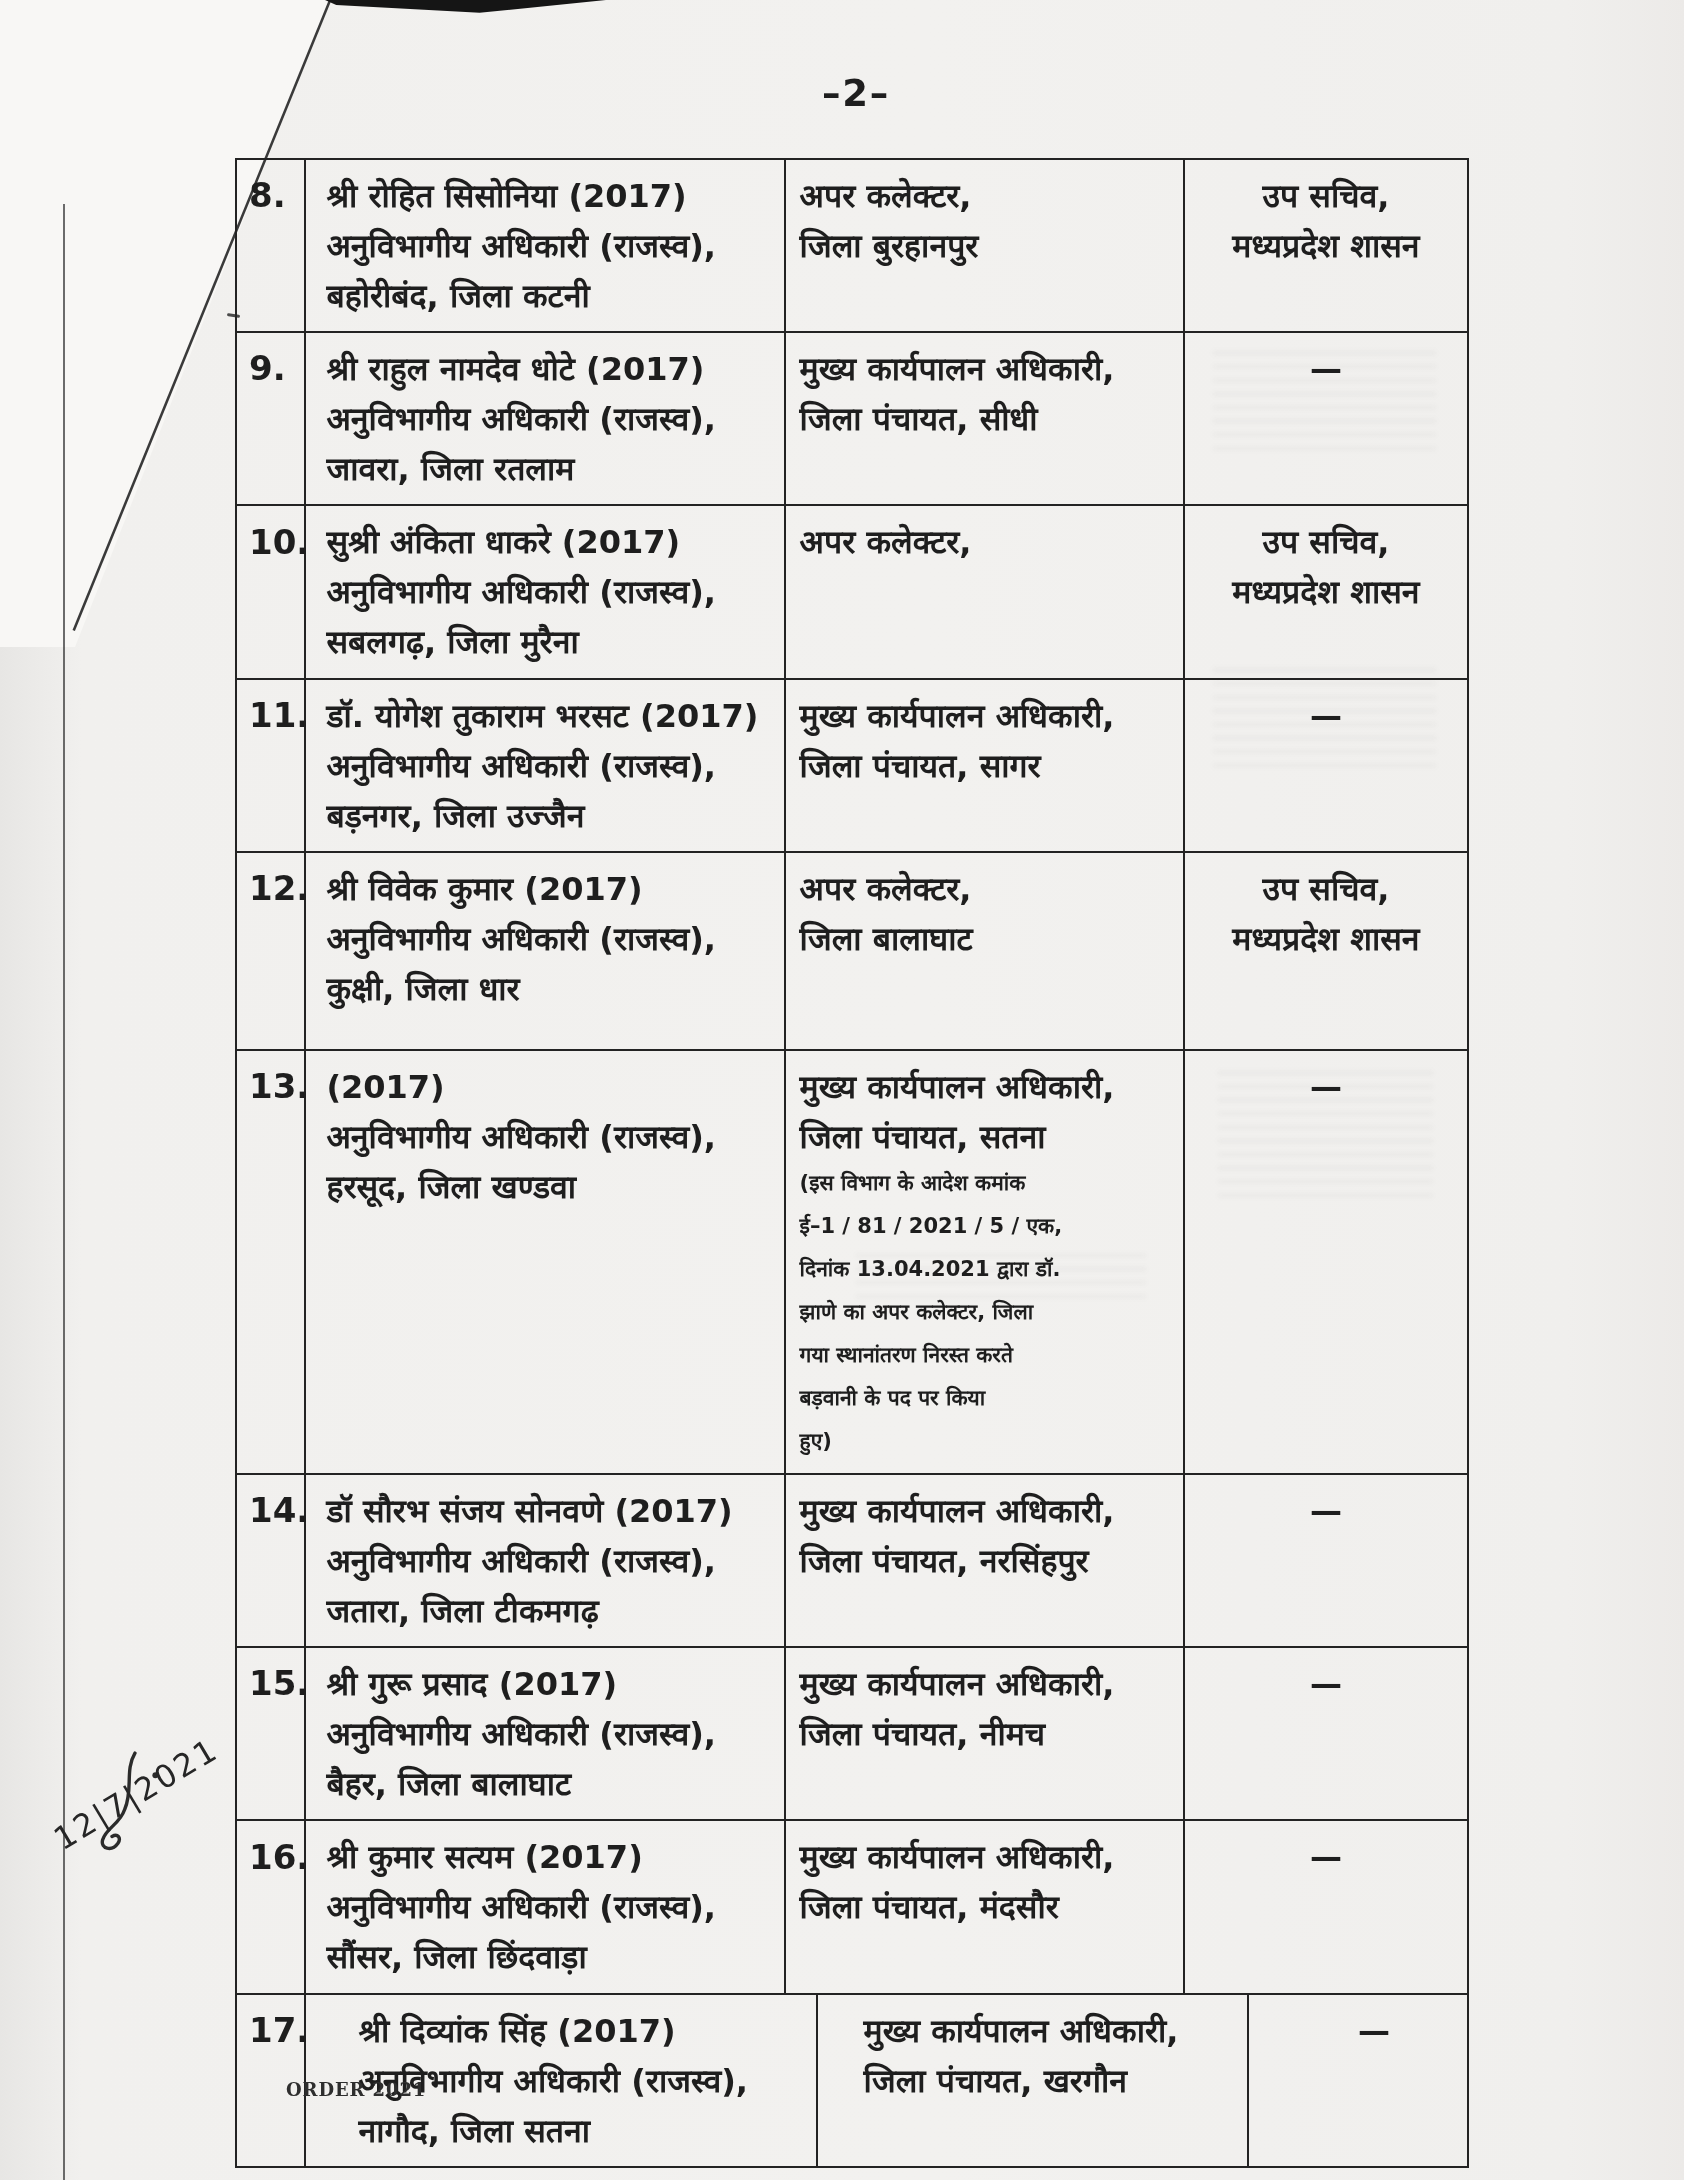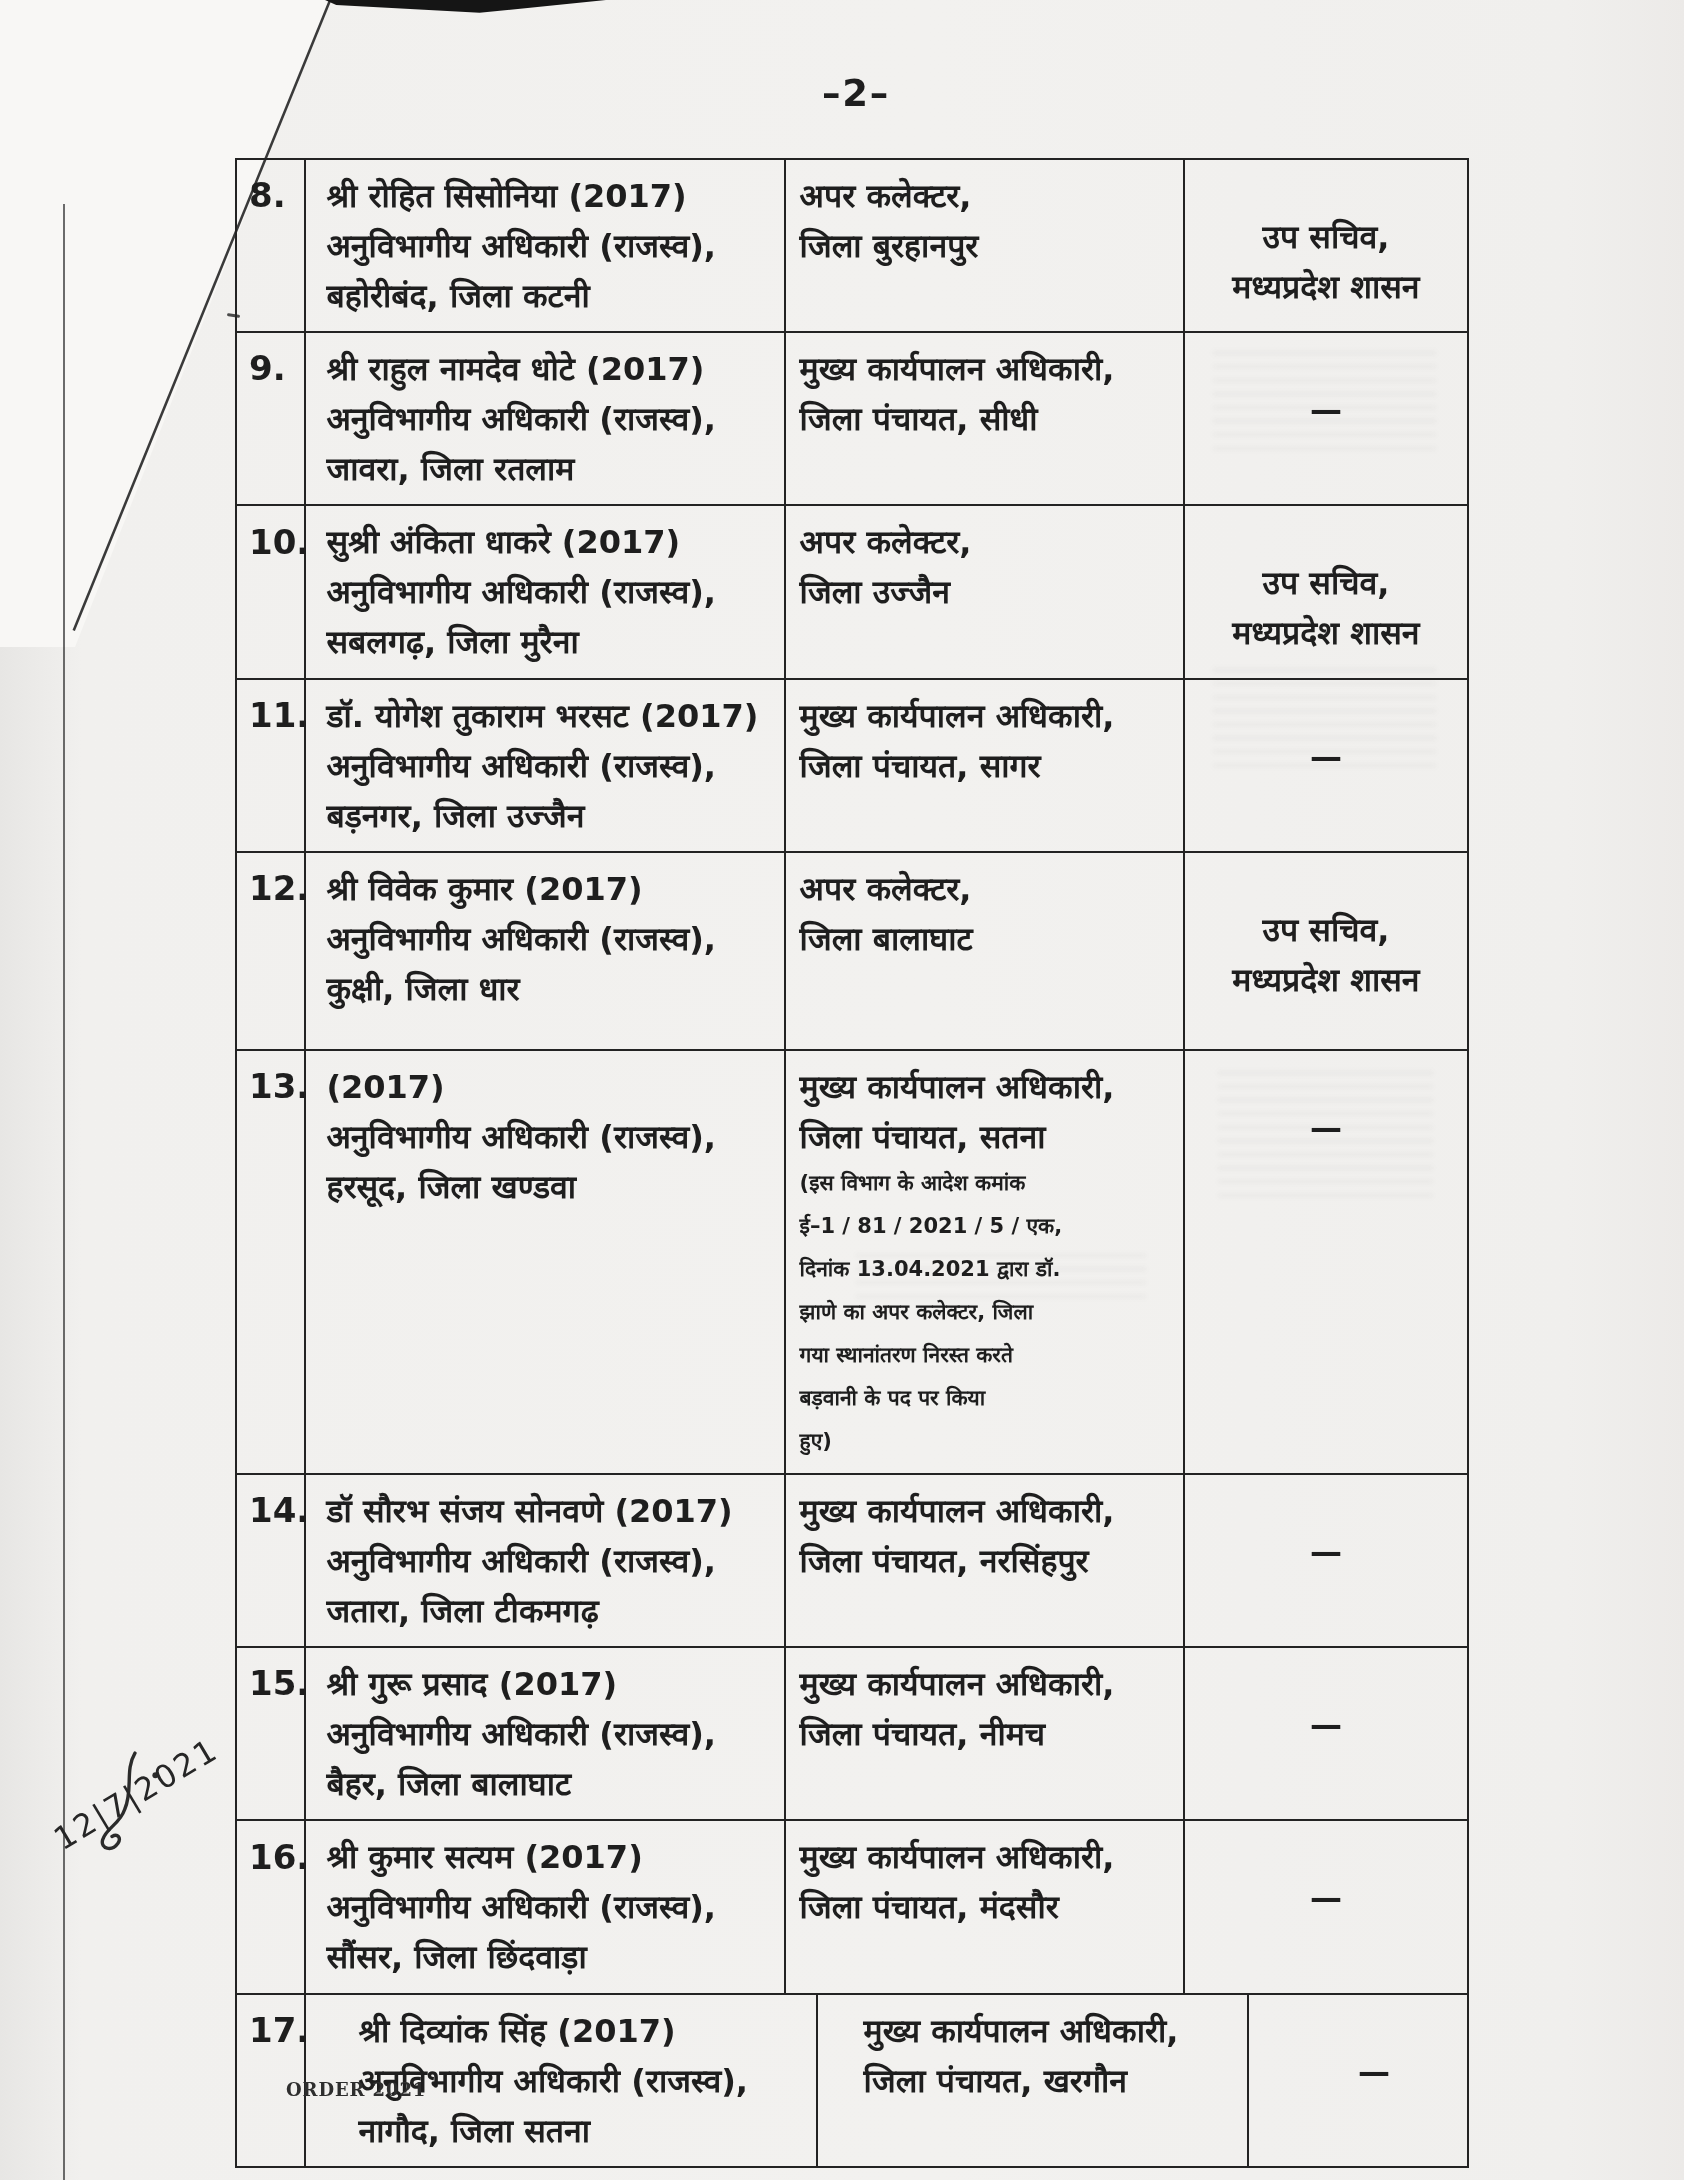--- a/index.html
+++ b/index.html
@@ -65,21 +65,21 @@
     grid-template-columns:69px 480px 399px 1fr;
     border-bottom:2.6px solid #232323;
     box-sizing:border-box;
   }
   .row:last-child{border-bottom:none;}
   .cell{
     border-right:2.6px solid #232323;
     box-sizing:border-box;
     font-size:32px;font-weight:600;line-height:50px;
   }
-  .cell:last-child{border-right:none;margin-top:41px;}
+  .cell:last-child{border-right:none;}
   .cell-sr{padding:10.2px 3.4px 0 12px;font-size:34px;}
   .cell-officer{padding:11px 10.2px 10.2px 20.4px;}
   .cell-posting{padding:11px 8.5px 10.2px 13.6px;}
   .cell-additional{padding:11px 5.1px 10.2px 5.1px;text-align:center;}
   .line{white-space:nowrap;}
   .cell-officer .line{white-space:normal;}
   .note{font-size:21px;line-height:43px;font-weight:700;white-space:normal;}
 
   
   .hand-date{
@@ -143,21 +143,20 @@
       </div>
       <div class="row" style="min-height: 153px;">
         <div class="cell cell-sr">10.</div>
         <div class="cell cell-officer">
           <div class="line">सुश्री अंकिता धाकरे (2017)</div>
           <div class="line">अनुविभागीय अधिकारी (राजस्व),</div>
           <div class="line">सबलगढ़, जिला मुरैना</div>
         </div>
         <div class="cell cell-posting">
           <div class="line">अपर कलेक्टर,</div>
-          <div class="line">जिला उज्जैन</div>
         </div>
         <div class="cell cell-additional">
           <div class="line">उप सचिव,</div>
           <div class="line">मध्यप्रदेश शासन</div>
         </div>
       </div>
       <div class="row" style="min-height: 155px;">
         <div class="cell cell-sr">11.</div>
         <div class="cell cell-officer">
           <div class="line">डॉ. योगेश तुकाराम भरसट (2017)</div>

